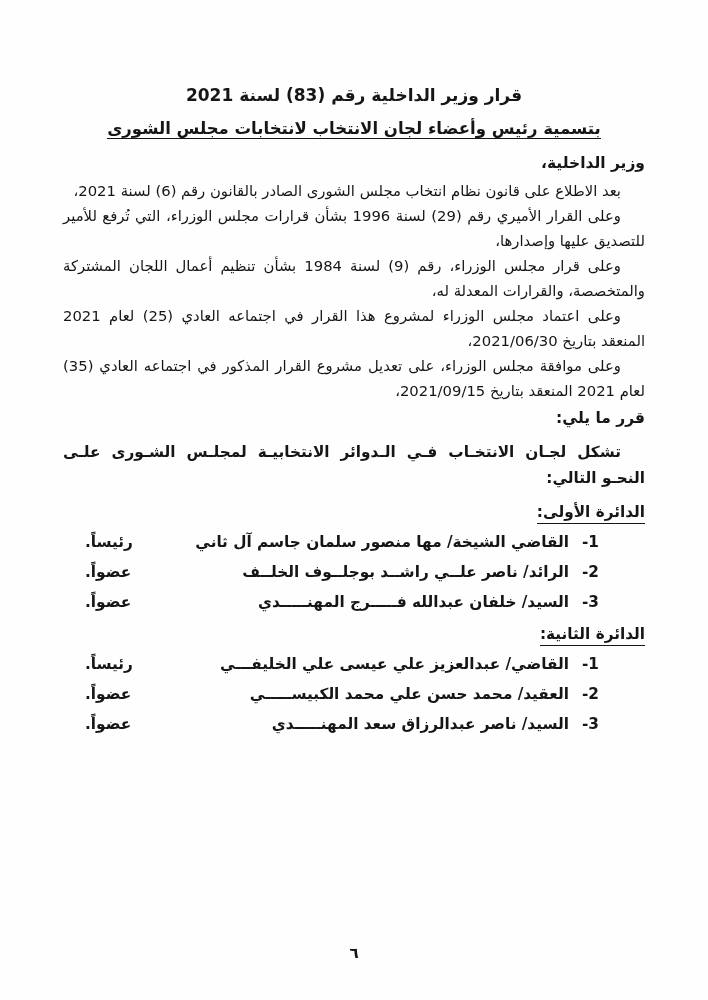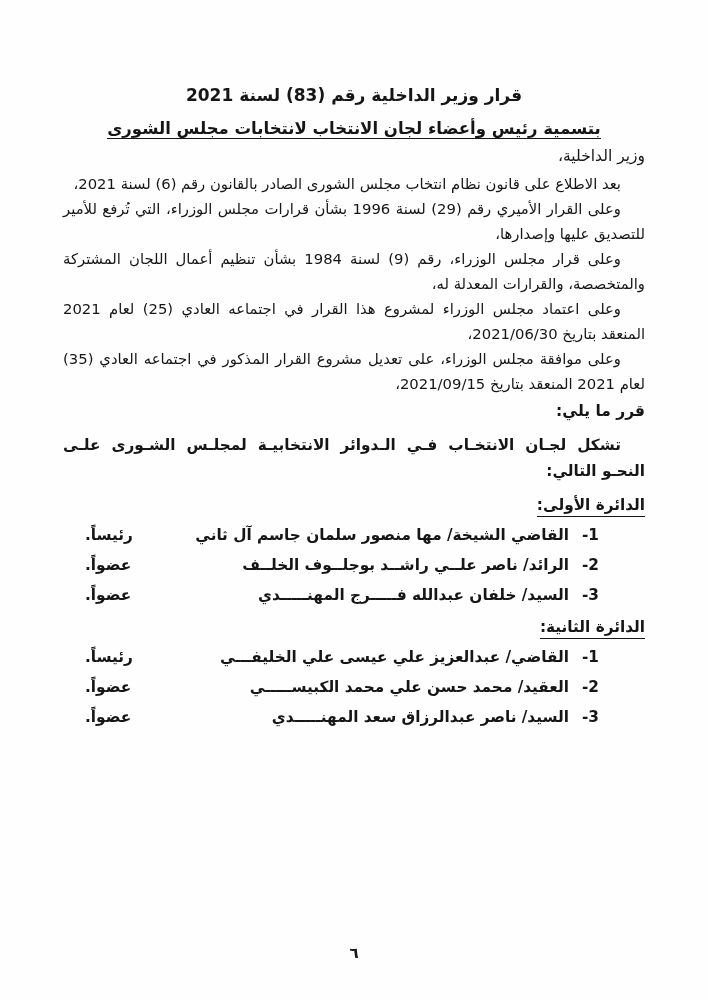--- a/index.html
+++ b/index.html
@@ -28,23 +28,23 @@
     margin-top: 13px;
     font-size: 16.5px;
     font-weight: bold;
   }
   .doc-subtitle .underlined {
     display: inline-block;
     border-bottom: 1.6px solid #161616;
   }
   
   .salutation {
-    margin-top: 8px;
+    margin-top: 15px;
     font-size: 15.5px;
-    font-weight: normal;
+    font-weight: bold;
   }
   .preamble { margin-top: 6px; }
   .preamble p {
     font-size: 14.8px;
     line-height: 25px;
     text-align: justify;
     text-indent: 24px;
   }
   .decree-line {
     margin-top: 6px;

